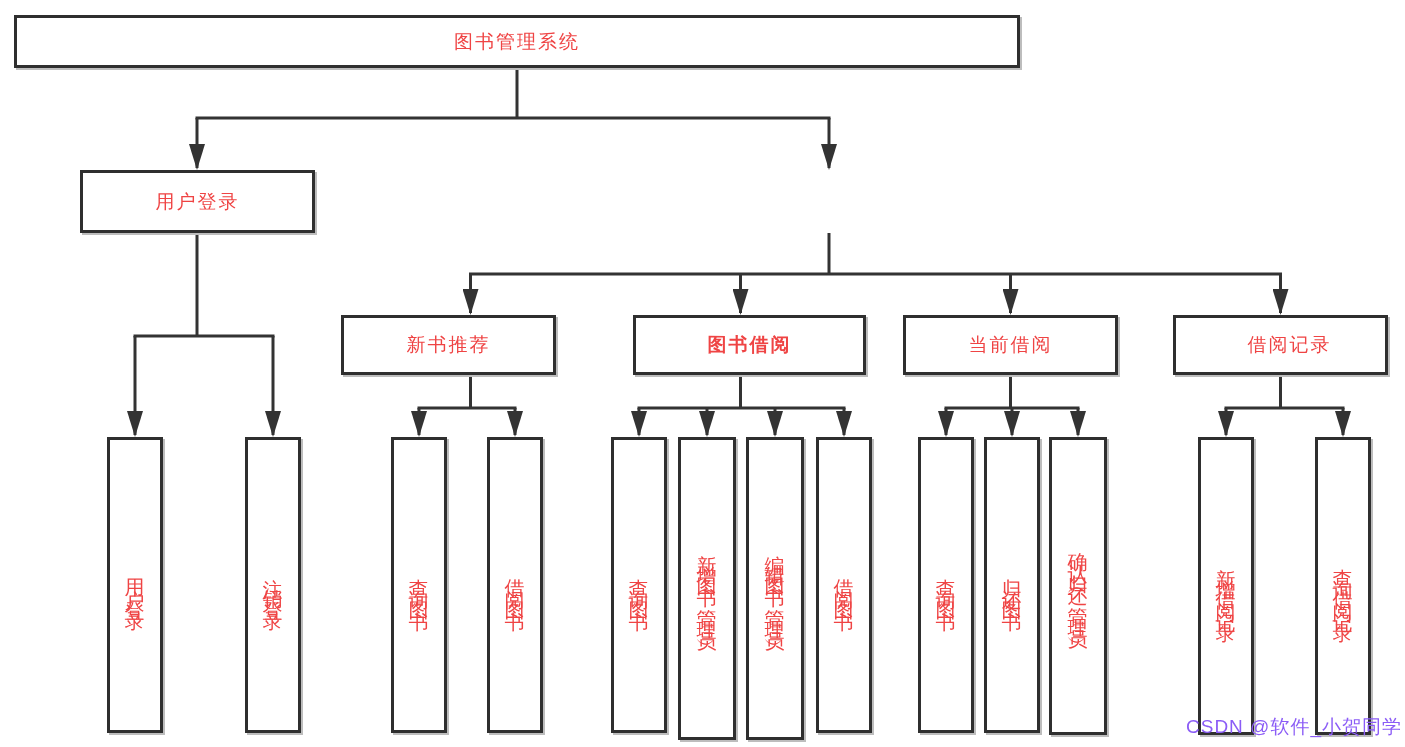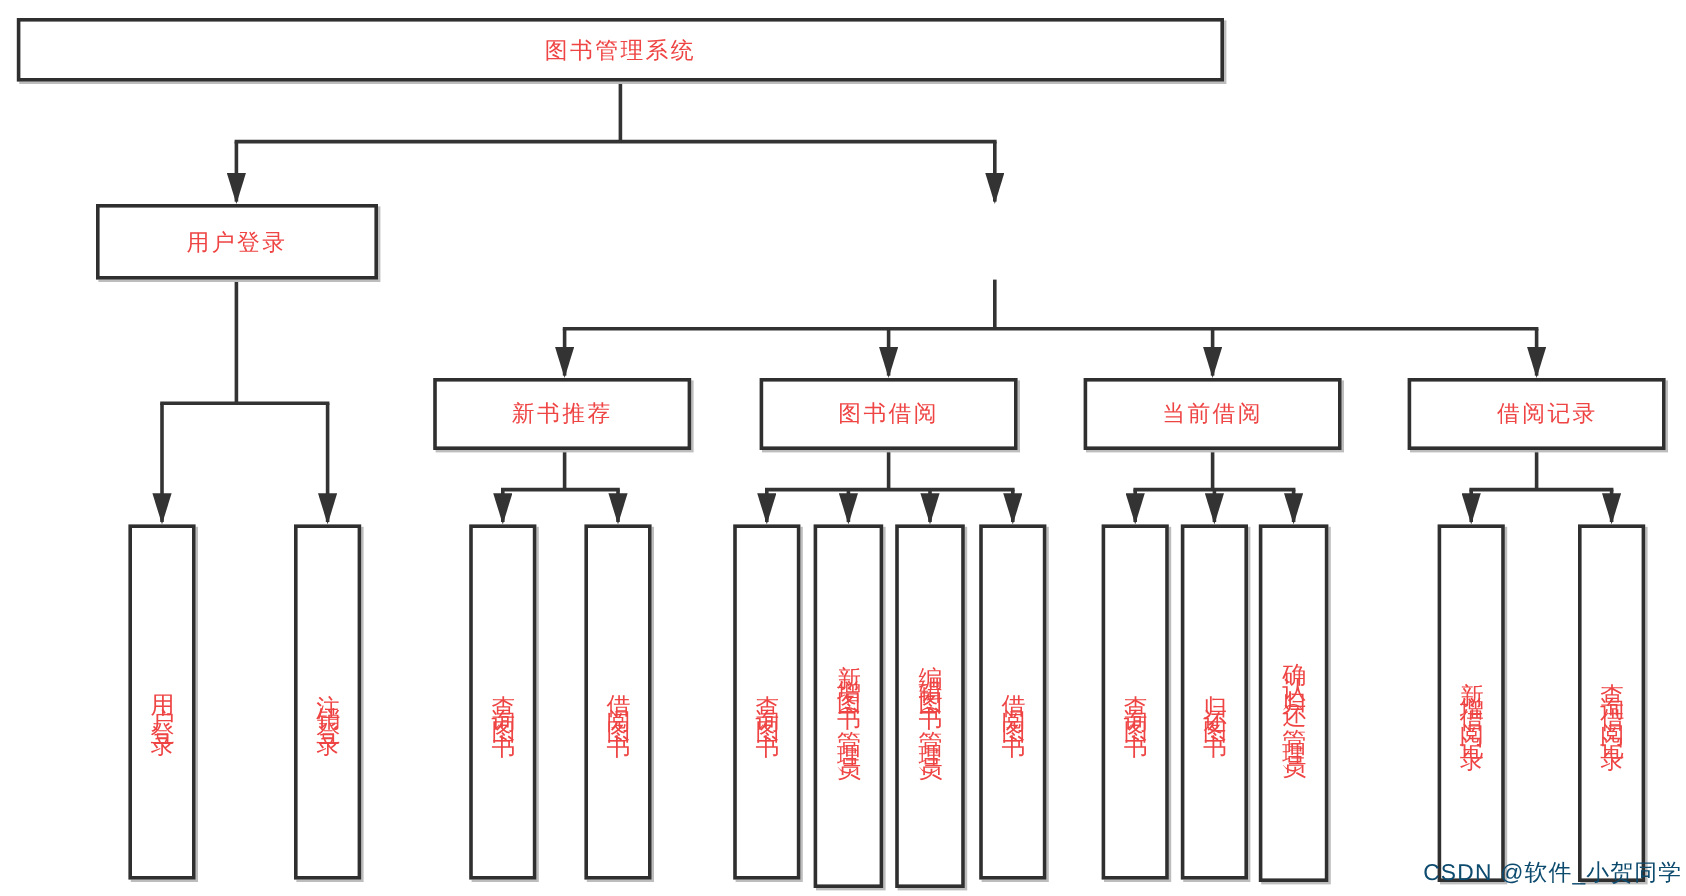--- a/index.html
+++ b/index.html
@@ -13,21 +13,21 @@
     border:3px solid #2f2f2f;z-index:2;
     display:flex;align-items:center;justify-content:center;
     color:#ef4444;font-size:19px;letter-spacing:2px;
     box-shadow:2px 2px 0 #bdbdbd;
   }
   .node.leaf{
     writing-mode:vertical-rl;text-orientation:mixed;
     font-size:20px;letter-spacing:11px;line-height:1;
   }
   .watermark{
-    position:absolute;z-index:3;color:#0c4a6e;font-size:19px;
+    position:absolute;z-index:3;color:#8b5cf6;font-size:19px;
     letter-spacing:1px;white-space:nowrap;
   }
 </style>
 </head>
 <body>
 
 <div class="canvas">
 
   <svg class="wires" viewBox="0 0 1405 747" xmlns="http://www.w3.org/2000/svg">
     <defs>
@@ -76,22 +76,22 @@
       <path d="M1224.5,408 H1344.5"></path>
       <path d="M1226,408 V435" marker-end="url(#arrow)"></path>
       <path d="M1343,408 V435" marker-end="url(#arrow)"></path>
     </g>
   </svg>
 
   <div class="node" style="left:14px;top:15px;width:1006px;height:53px;">图书管理系统</div>
 
   <div class="node" style="left:80px;top:170px;width:235px;height:63px;">用户登录</div>
 
-  <div class="node" style="left:361px;top:315px;width:215px;height:60px;">新书推荐</div>
-  <div class="node" style="left:633px;top:315px;width:215px;height:60px;">图书借阅</div>
+  <div class="node" style="left:341px;top:315px;width:215px;height:60px;">新书推荐</div>
+  <div class="node" style="left:633px;top:315px;width:233px;height:60px;font-weight:bold;">图书借阅</div>
   <div class="node" style="left:903px;top:315px;width:215px;height:60px;">当前借阅</div>
   <div class="node" style="left:1173px;top:315px;width:215px;height:60px;padding-left:18px;">借阅记录</div>
 
   <div class="node leaf" style="left:107px;top:437px;width:56px;height:296px;">用户登录</div>
   <div class="node leaf" style="left:245px;top:437px;width:56px;height:296px;">注销登录</div>
 
   <div class="node leaf" style="left:391px;top:437px;width:56px;height:296px;">查询图书</div>
   <div class="node leaf" style="left:487px;top:437px;width:56px;height:296px;">借阅图书</div>
 
   <div class="node leaf" style="left:611px;top:437px;width:56px;height:296px;">查询图书</div>

